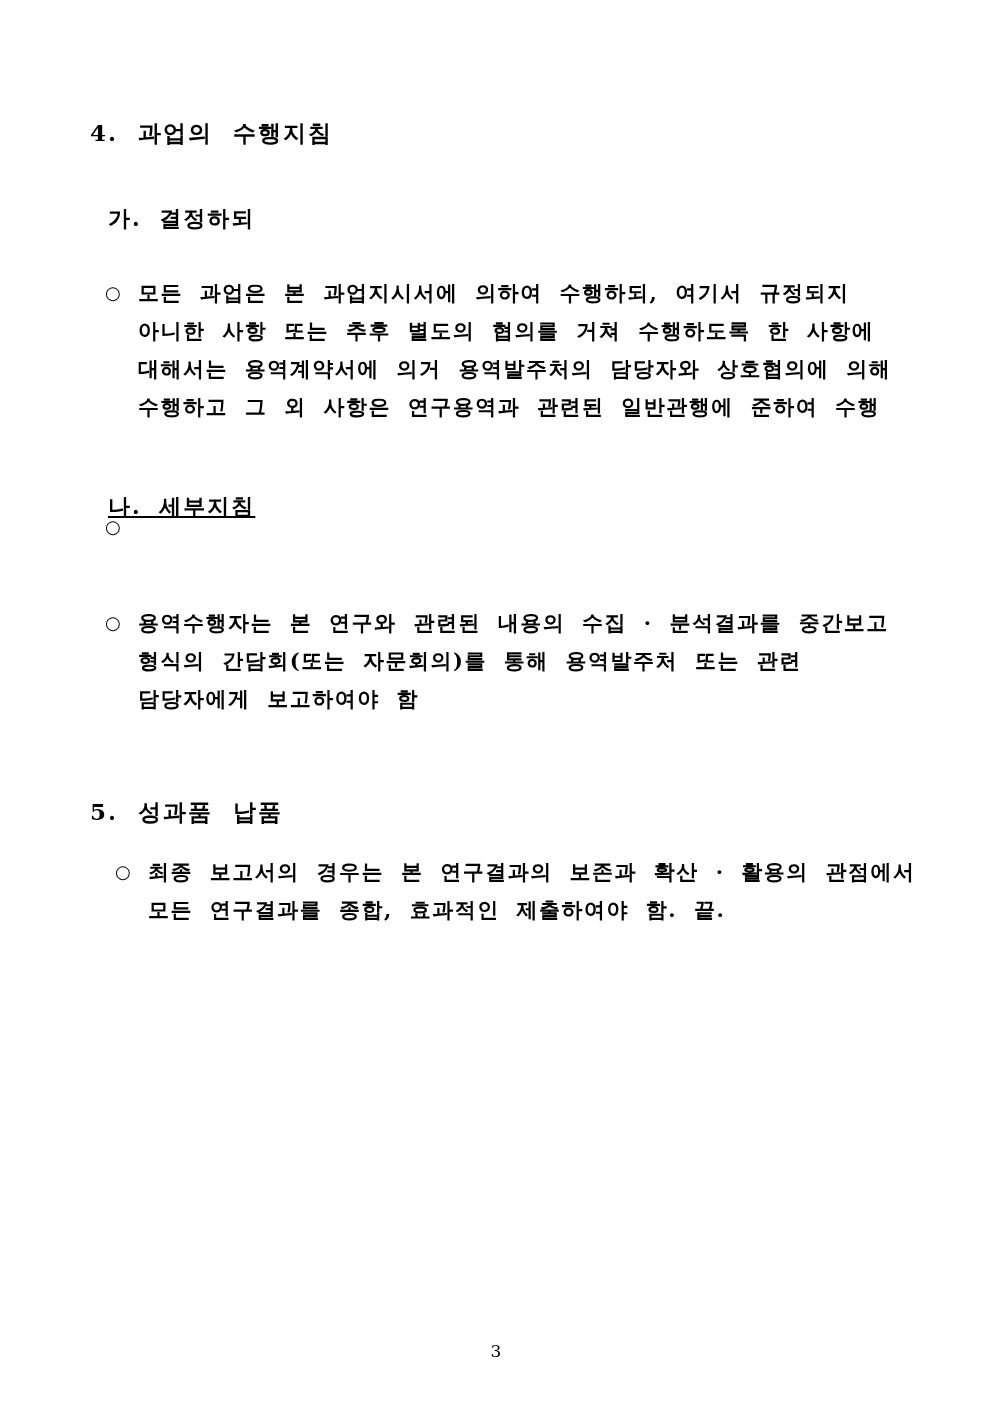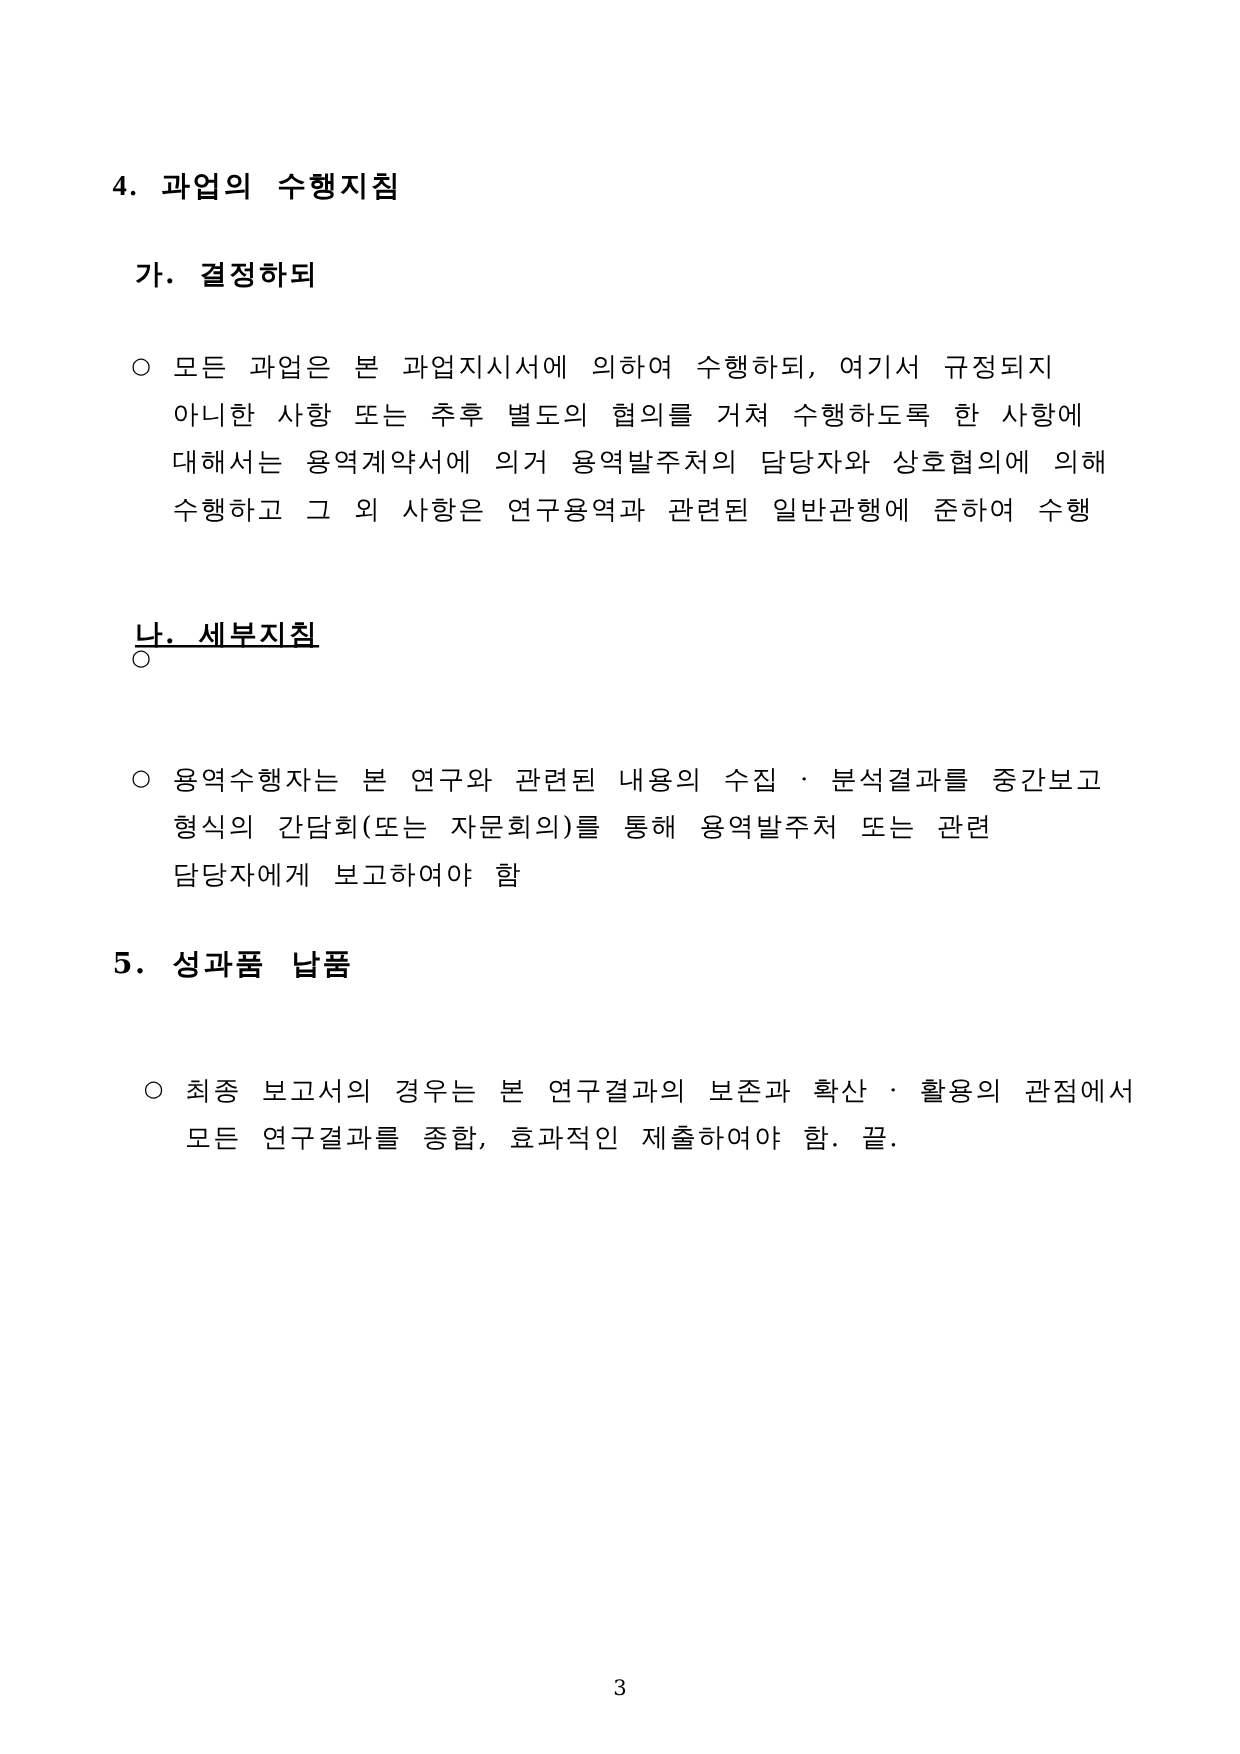--- a/index.html
+++ b/index.html
@@ -43,38 +43,38 @@
     line-height: 38px;
     width: 33px;
     flex: 0 0 33px;
   }
   .para-lines {
     font-size: 21px;
     line-height: 38px;
     letter-spacing: 1.5px;
     word-spacing: 8px;
   }
-  .para-line { white-space: nowrap; }
+  .para-line { white-space: nowrap; font-weight: bold; }
   .page-number {
     position: absolute;
     top: 1341px;
     left: 0;
     width: 100%;
     text-align: center;
     font-size: 17px;
     letter-spacing: 0;
   }
   
-  #heading-4   { top: 133px; font-family: Liberation Serif, serif; }
+  #heading-4   { top: 118px; }
   #heading-ga  { top: 204px; }
   #para-1      { top: 274px; left: 105px; }
   #heading-na  { top: 492px; text-decoration: underline; }
   #para-2      { top: 508px; left: 105px; }
   #para-3      { top: 604px; left: 105px; }
-  #heading-5   { top: 755px; text-align: right; }
+  #heading-5   { top: 797px; text-align: right; }
   #para-4      { top: 853px; left: 115px; }
 </style>
 </head>
 <body>
 
 <div class="page">
 
   <div id="heading-4" class="heading-main">4. 과업의 수행지침</div>
 
   <div id="heading-ga" class="heading-sub">가. 결정하되</div>

